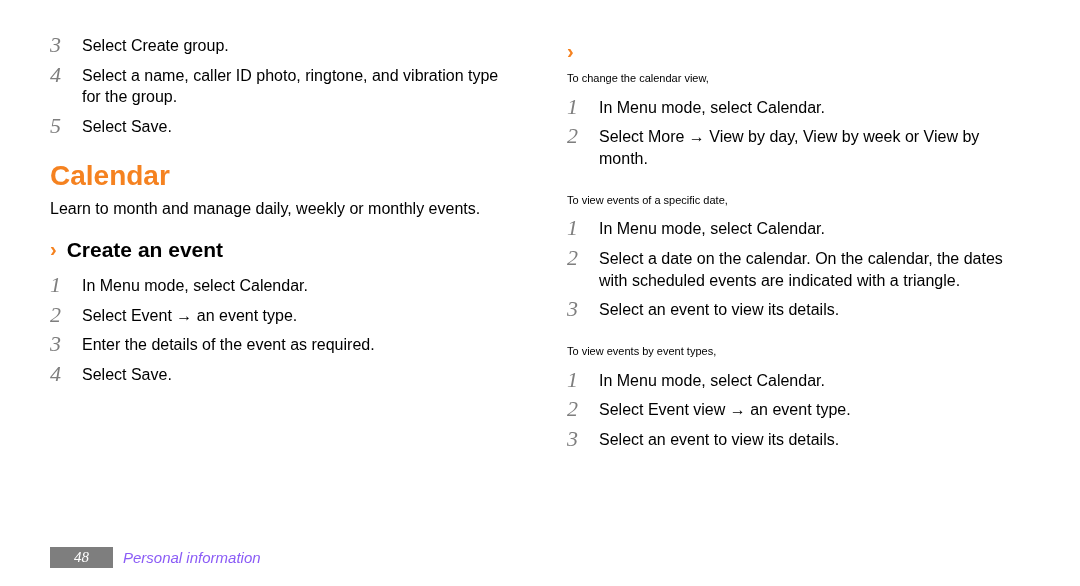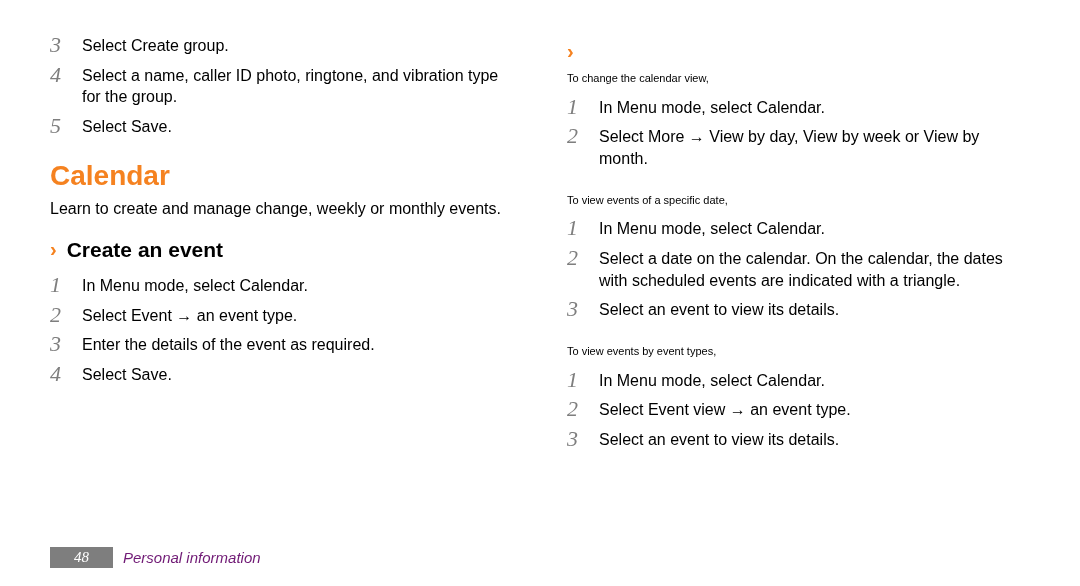--- a/index.html
+++ b/index.html
@@ -77,21 +77,21 @@
   .page-num {
     background:#7e7e7e;
     color:#fff;
     font-style:italic;
     font-family: Georgia, serif;
     font-size:15px;
     padding:2px 24px;
   }
   .footer-label {
     font-style:italic;
-    color:#701a75;
+    color:#8b5cf6;
     font-size:15px;
   }
   b { font-weight:400; }
 </style>
 </head>
 <body>
 
 <div class="page">
 
   <div class="col">
@@ -105,21 +105,21 @@
           <span class="step-num">4</span>
           <span class="step-text">Select a name, caller ID photo, ringtone, and vibration type for the group.</span>
         </li>
         <li>
           <span class="step-num">5</span>
           <span class="step-text">Select <b>Save</b>.</span>
         </li>
       </ul>
 
     <h1 class="section-title">Calendar</h1>
-    <p class="lead">Learn to create and manage change, weekly or monthly events.</p>
+    <p class="lead">Learn to month and manage daily, weekly or monthly events.</p>
 
     <h2 class="subheading">
       <span class="chevron">›</span>
       <span>Create an event</span>
     </h2>
 
     <ul class="steps" id="create-steps">
         <li>
           <span class="step-num">1</span>
           <span class="step-text">In Menu mode, select <b>Calendar</b>.</span>

